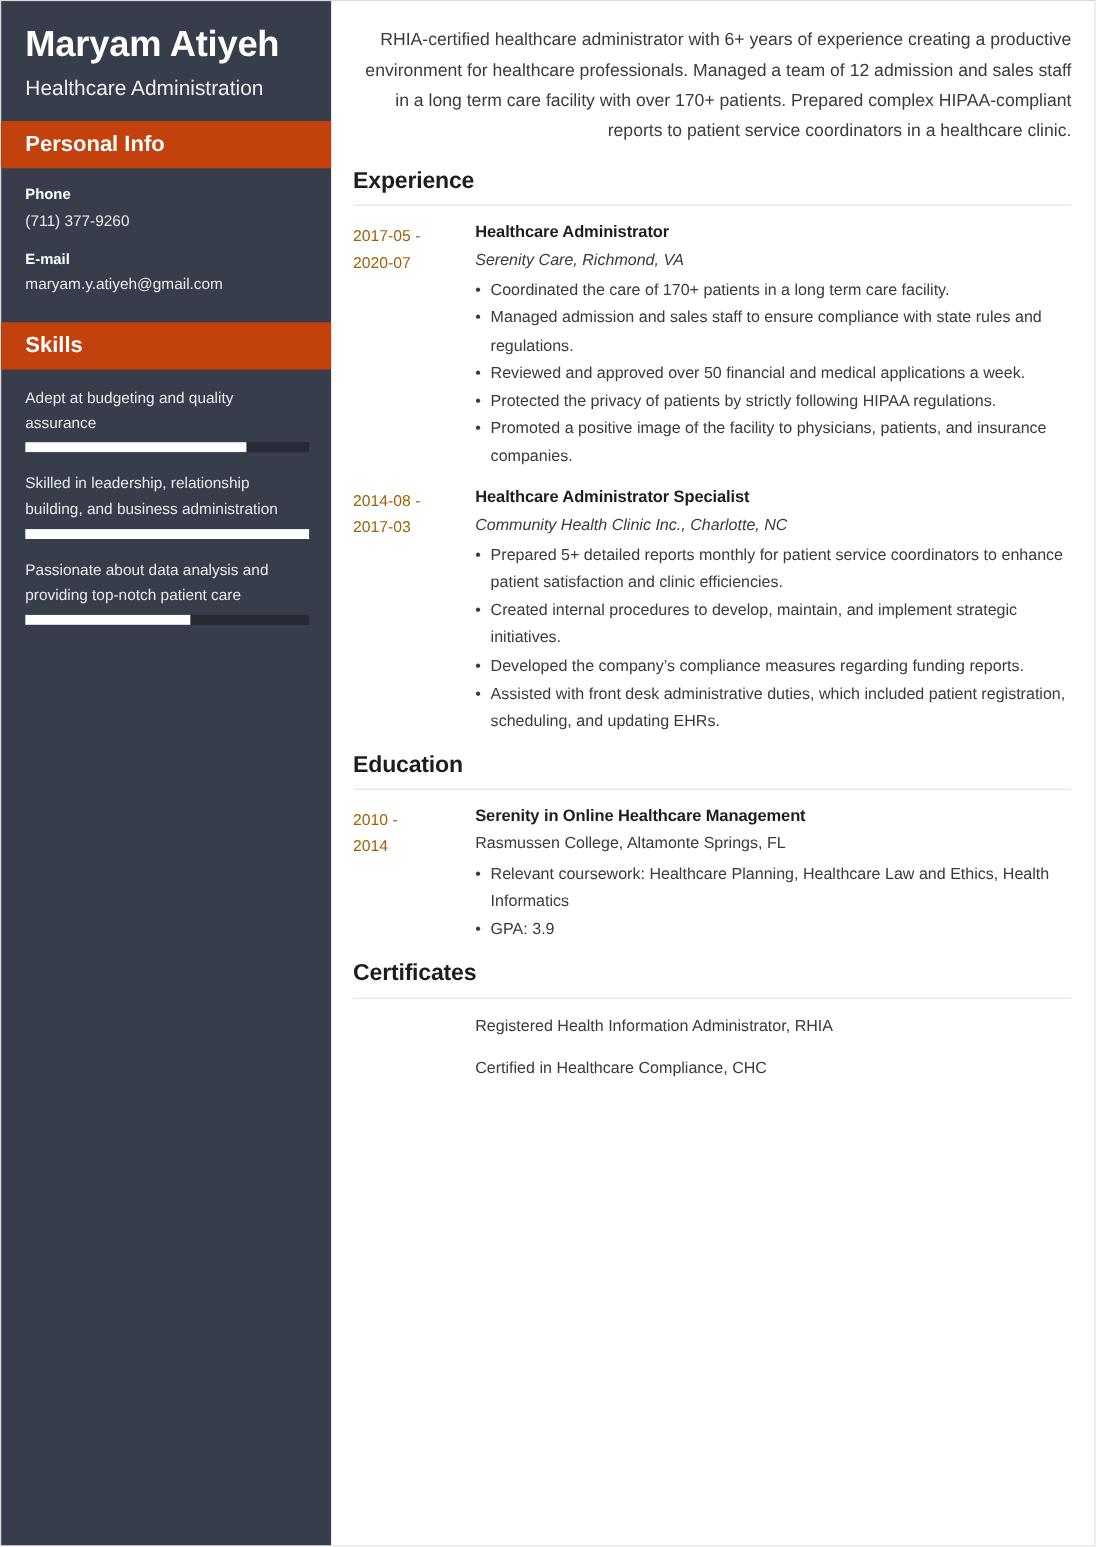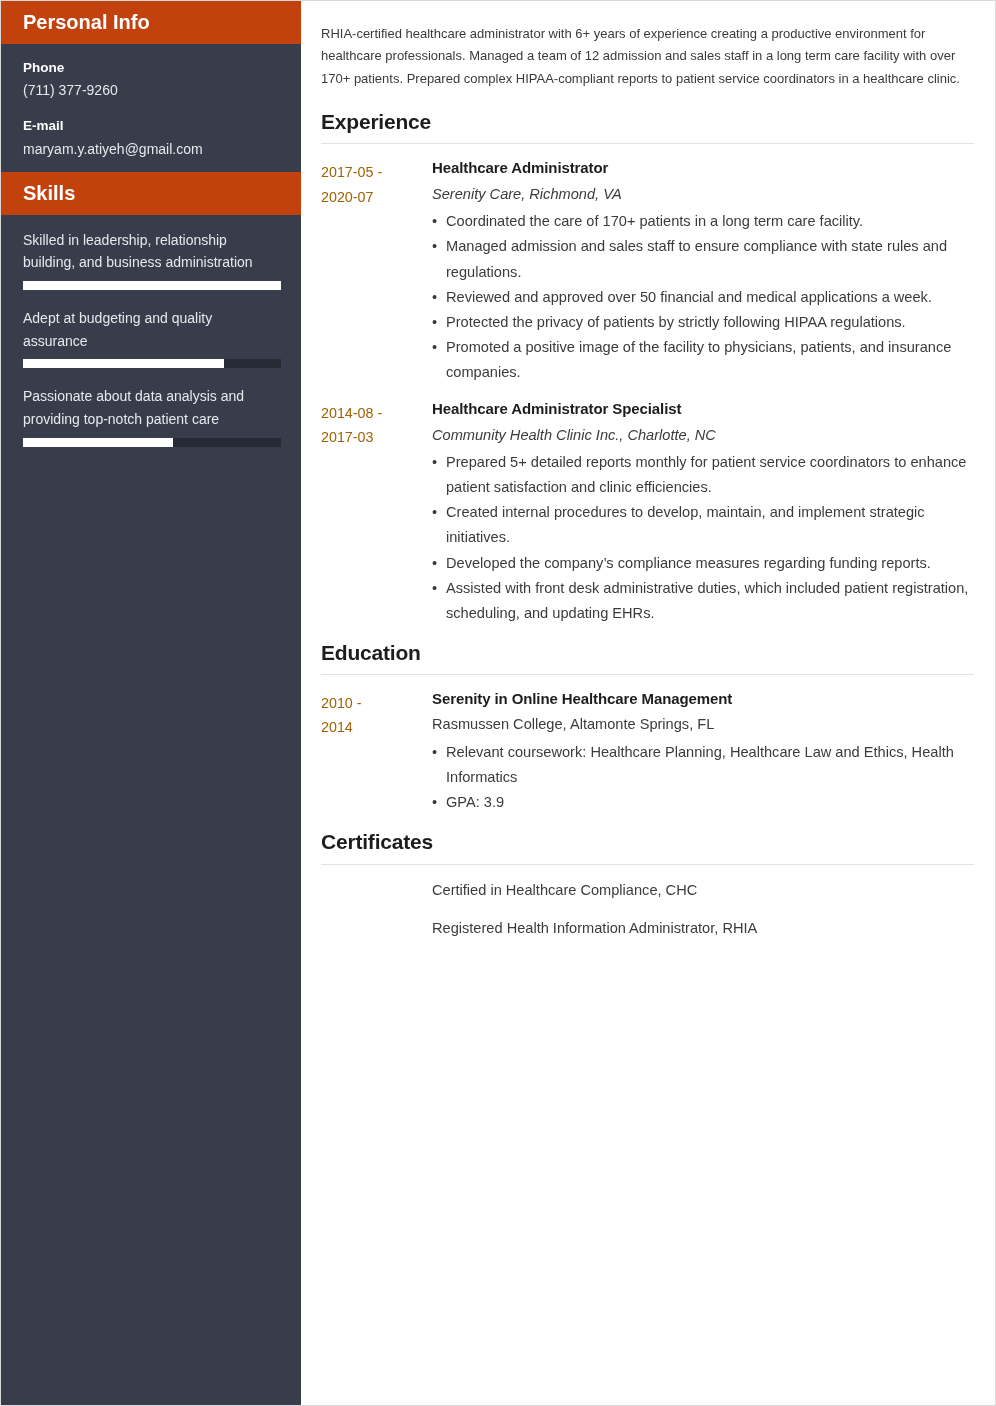--- a/index.html
+++ b/index.html
@@ -61,21 +61,21 @@
   }
 
   .section-band h2 {
     font-size: 20px;
     font-weight: bold;
     line-height: 1.2;
     color: #ffffff;
   }
 
   .section-body {
-    padding: 14px 22px 8px 22px;
+    padding: 14px 22px 20px 22px;
   }
 
   .info-block { margin-bottom: 15px; }
   .info-block:last-child { margin-bottom: 4px; }
 
   .info-label {
     font-size: 13.5px;
     font-weight: bold;
     color: #ffffff;
     line-height: 1.5;
@@ -113,24 +113,24 @@
   }
 
   
   .main {
     flex: 1 1 auto;
     padding: 22px 21px 0 20px;
     min-width: 0;
   }
 
   .summary {
-    font-size: 13px;
+    font-size: 16px;
     line-height: 1.72;
     color: #3b3b3b;
-    text-align: left;
+    text-align: right;
     margin-bottom: 19px;
   }
 
   .rsection { margin-bottom: 2px; }
 
   .rsection h2 {
     font-size: 21px;
     font-weight: bold;
     color: #1d1d1d;
     line-height: 1.2;
@@ -222,20 +222,24 @@
     color: #3b3b3b;
   }
 </style>
 </head>
 <body>
 
 <div class="page">
 
   <aside class="sidebar">
 
+    <div class="identity">
+      <div class="name">Maryam Atiyeh</div>
+      <div class="job-title">Healthcare Administration</div>
+    </div>
 
     <div class="section-band">
       <h2>Personal Info</h2>
     </div>
 
     <div class="section-body">
       <div class="info-block">
         <div class="info-label">Phone</div>
         <div class="info-value">(711) 377-9260</div>
       </div>
@@ -244,29 +248,29 @@
         <div class="info-value">maryam.y.atiyeh@gmail.com</div>
       </div>
     </div>
 
     <div class="section-band">
       <h2>Skills</h2>
     </div>
 
     <div class="section-body">
       <div class="skill">
+        <div class="skill-text">Adept at budgeting and quality assurance</div>
+        <div class="skill-track">
+          <div class="skill-fill" style="width: 78%;"></div>
+        </div>
+      </div>
+      <div class="skill">
         <div class="skill-text">Skilled in leadership, relationship building, and business administration</div>
         <div class="skill-track">
           <div class="skill-fill" style="width: 100%;"></div>
-        </div>
-      </div>
-      <div class="skill">
-        <div class="skill-text">Adept at budgeting and quality assurance</div>
-        <div class="skill-track">
-          <div class="skill-fill" style="width: 78%;"></div>
         </div>
       </div>
       <div class="skill">
         <div class="skill-text">Passionate about data analysis and providing top-notch patient care</div>
         <div class="skill-track">
           <div class="skill-fill" style="width: 58%;"></div>
         </div>
       </div>
     </div>
 
@@ -335,22 +339,22 @@
         </div>
       </div>
     </section>
 
     <section class="rsection">
       <h2>Certificates</h2>
       <div class="rule"></div>
 
       <div class="cert-row">
         <div class="cert-spacer"></div>
-        <div class="cert-text">Certified in Healthcare Compliance, CHC</div>
+        <div class="cert-text">Registered Health Information Administrator, RHIA</div>
       </div>
       <div class="cert-row">
         <div class="cert-spacer"></div>
-        <div class="cert-text">Registered Health Information Administrator, RHIA</div>
+        <div class="cert-text">Certified in Healthcare Compliance, CHC</div>
       </div>
     </section>
 
   </main>
 </div>
 
 </body></html>

